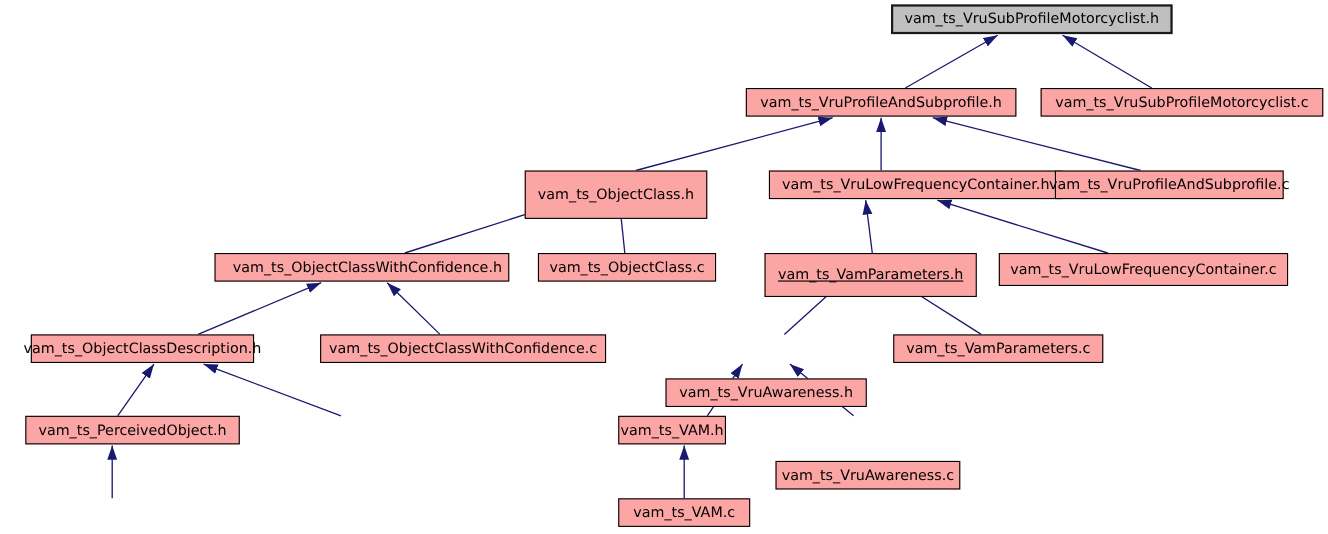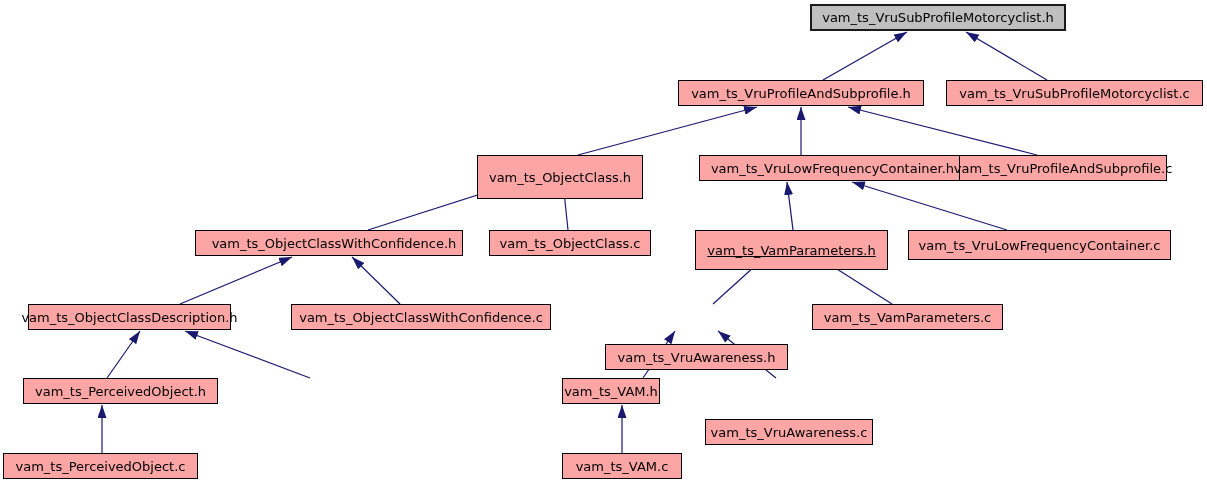--- a/index.html
+++ b/index.html
@@ -84,15 +84,14 @@
     <div class="node" style="left: 489px; top: 230px; width: 162px; height: 26px;">vam_ts_ObjectClass.c</div>
     <div class="node" style="left: 695px; top: 230px; width: 193px; height: 40px; text-decoration: underline;">vam_ts_VamParameters.h</div>
     <div class="node" style="left: 908px; top: 230px; width: 263px; height: 30px;">vam_ts_VruLowFrequencyContainer.c</div>
     <div class="node" style="left: 28px; top: 304px; width: 203px; height: 26px;">vam_ts_ObjectClassDescription.h</div>
     <div class="node" style="left: 291px; top: 304px; width: 260px; height: 26px;">vam_ts_ObjectClassWithConfidence.c</div>
     <div class="node" style="left: 605px; top: 304px; width: 183px; height: 26px; margin-top: 40px;">vam_ts_VruAwareness.h</div>
     <div class="node" style="left: 812px; top: 304px; width: 191px; height: 26px;">vam_ts_VamParameters.c</div>
     <div class="node" style="left: 3px; top: 378px; width: 195px; height: 26px; margin-left: 20px;">vam_ts_PerceivedObject.h</div>
     <div class="node" style="left: 562px; top: 378px; width: 98px; height: 26px;">vam_ts_VAM.h</div>
     <div class="node" style="left: 705px; top: 378px; width: 168px; height: 26px; margin-top: 41px;">vam_ts_VruAwareness.c</div>
-    <div class="node" style="left: 3px; top: 453px; width: 195px; height: 26px;">vam_ts_PerceivedObject.c</div>
     <div class="node" style="left: 562px; top: 453px; width: 120px; height: 26px;">vam_ts_VAM.c</div>
   </div>
 
 </body></html>

